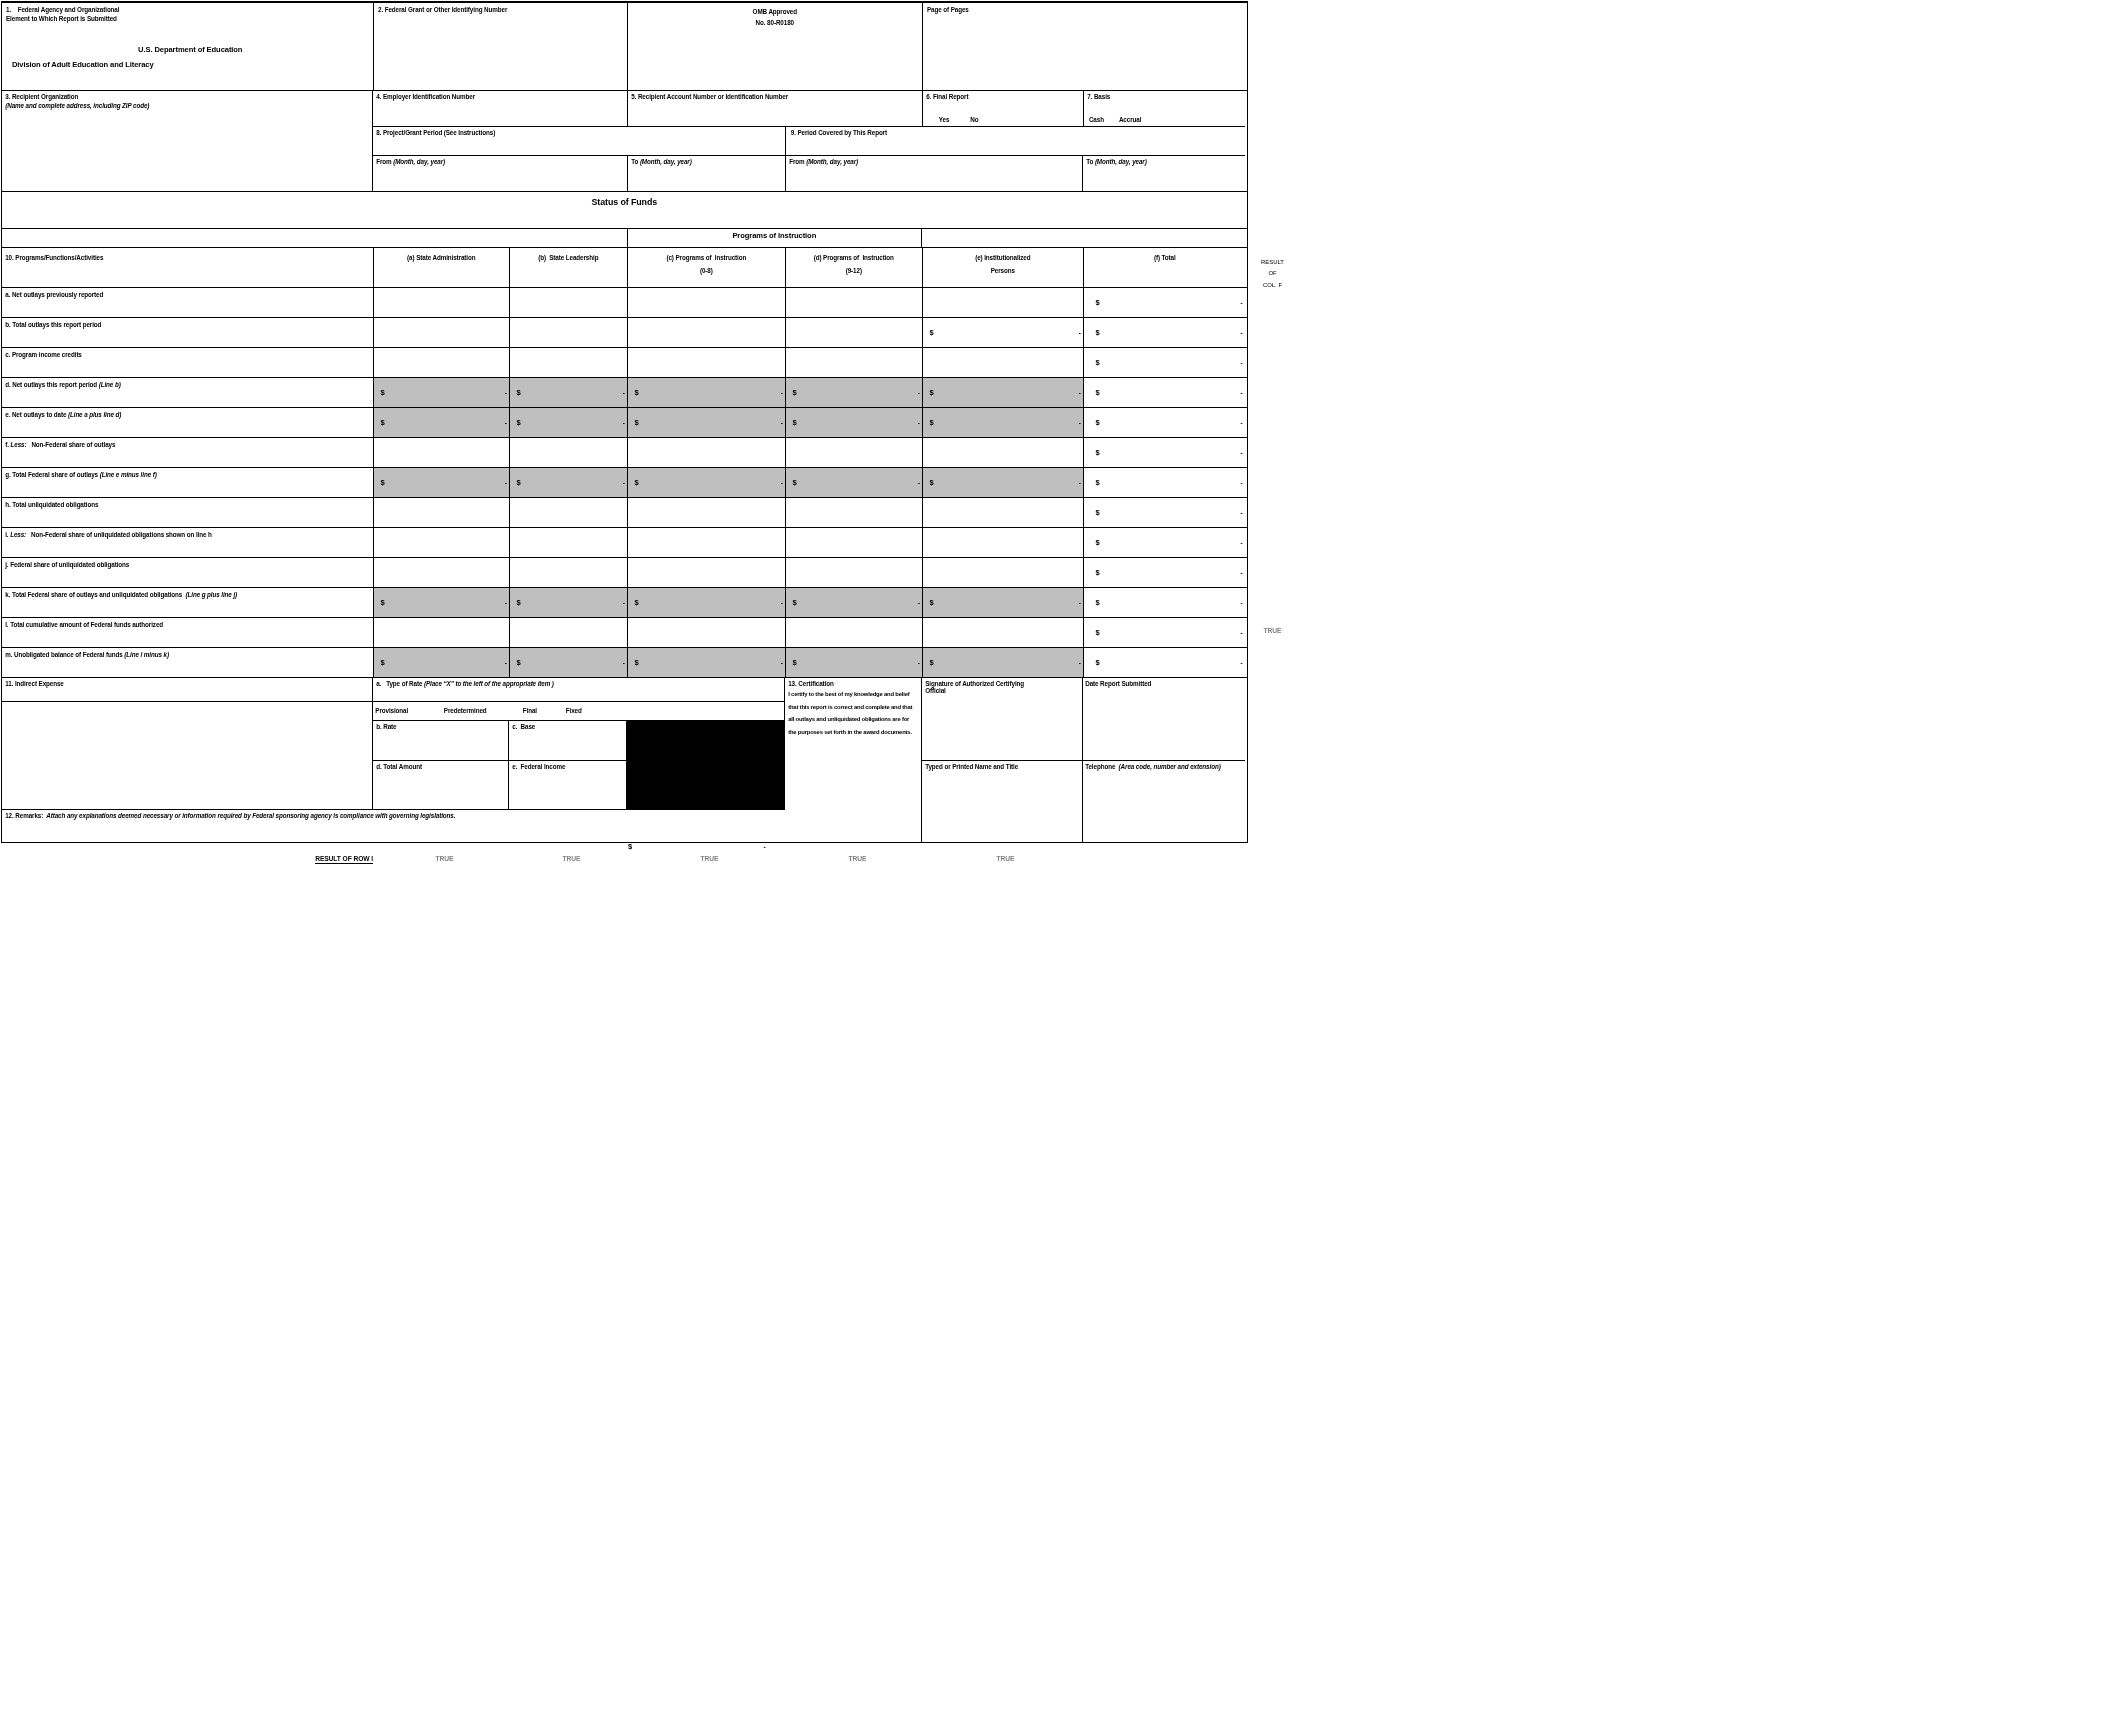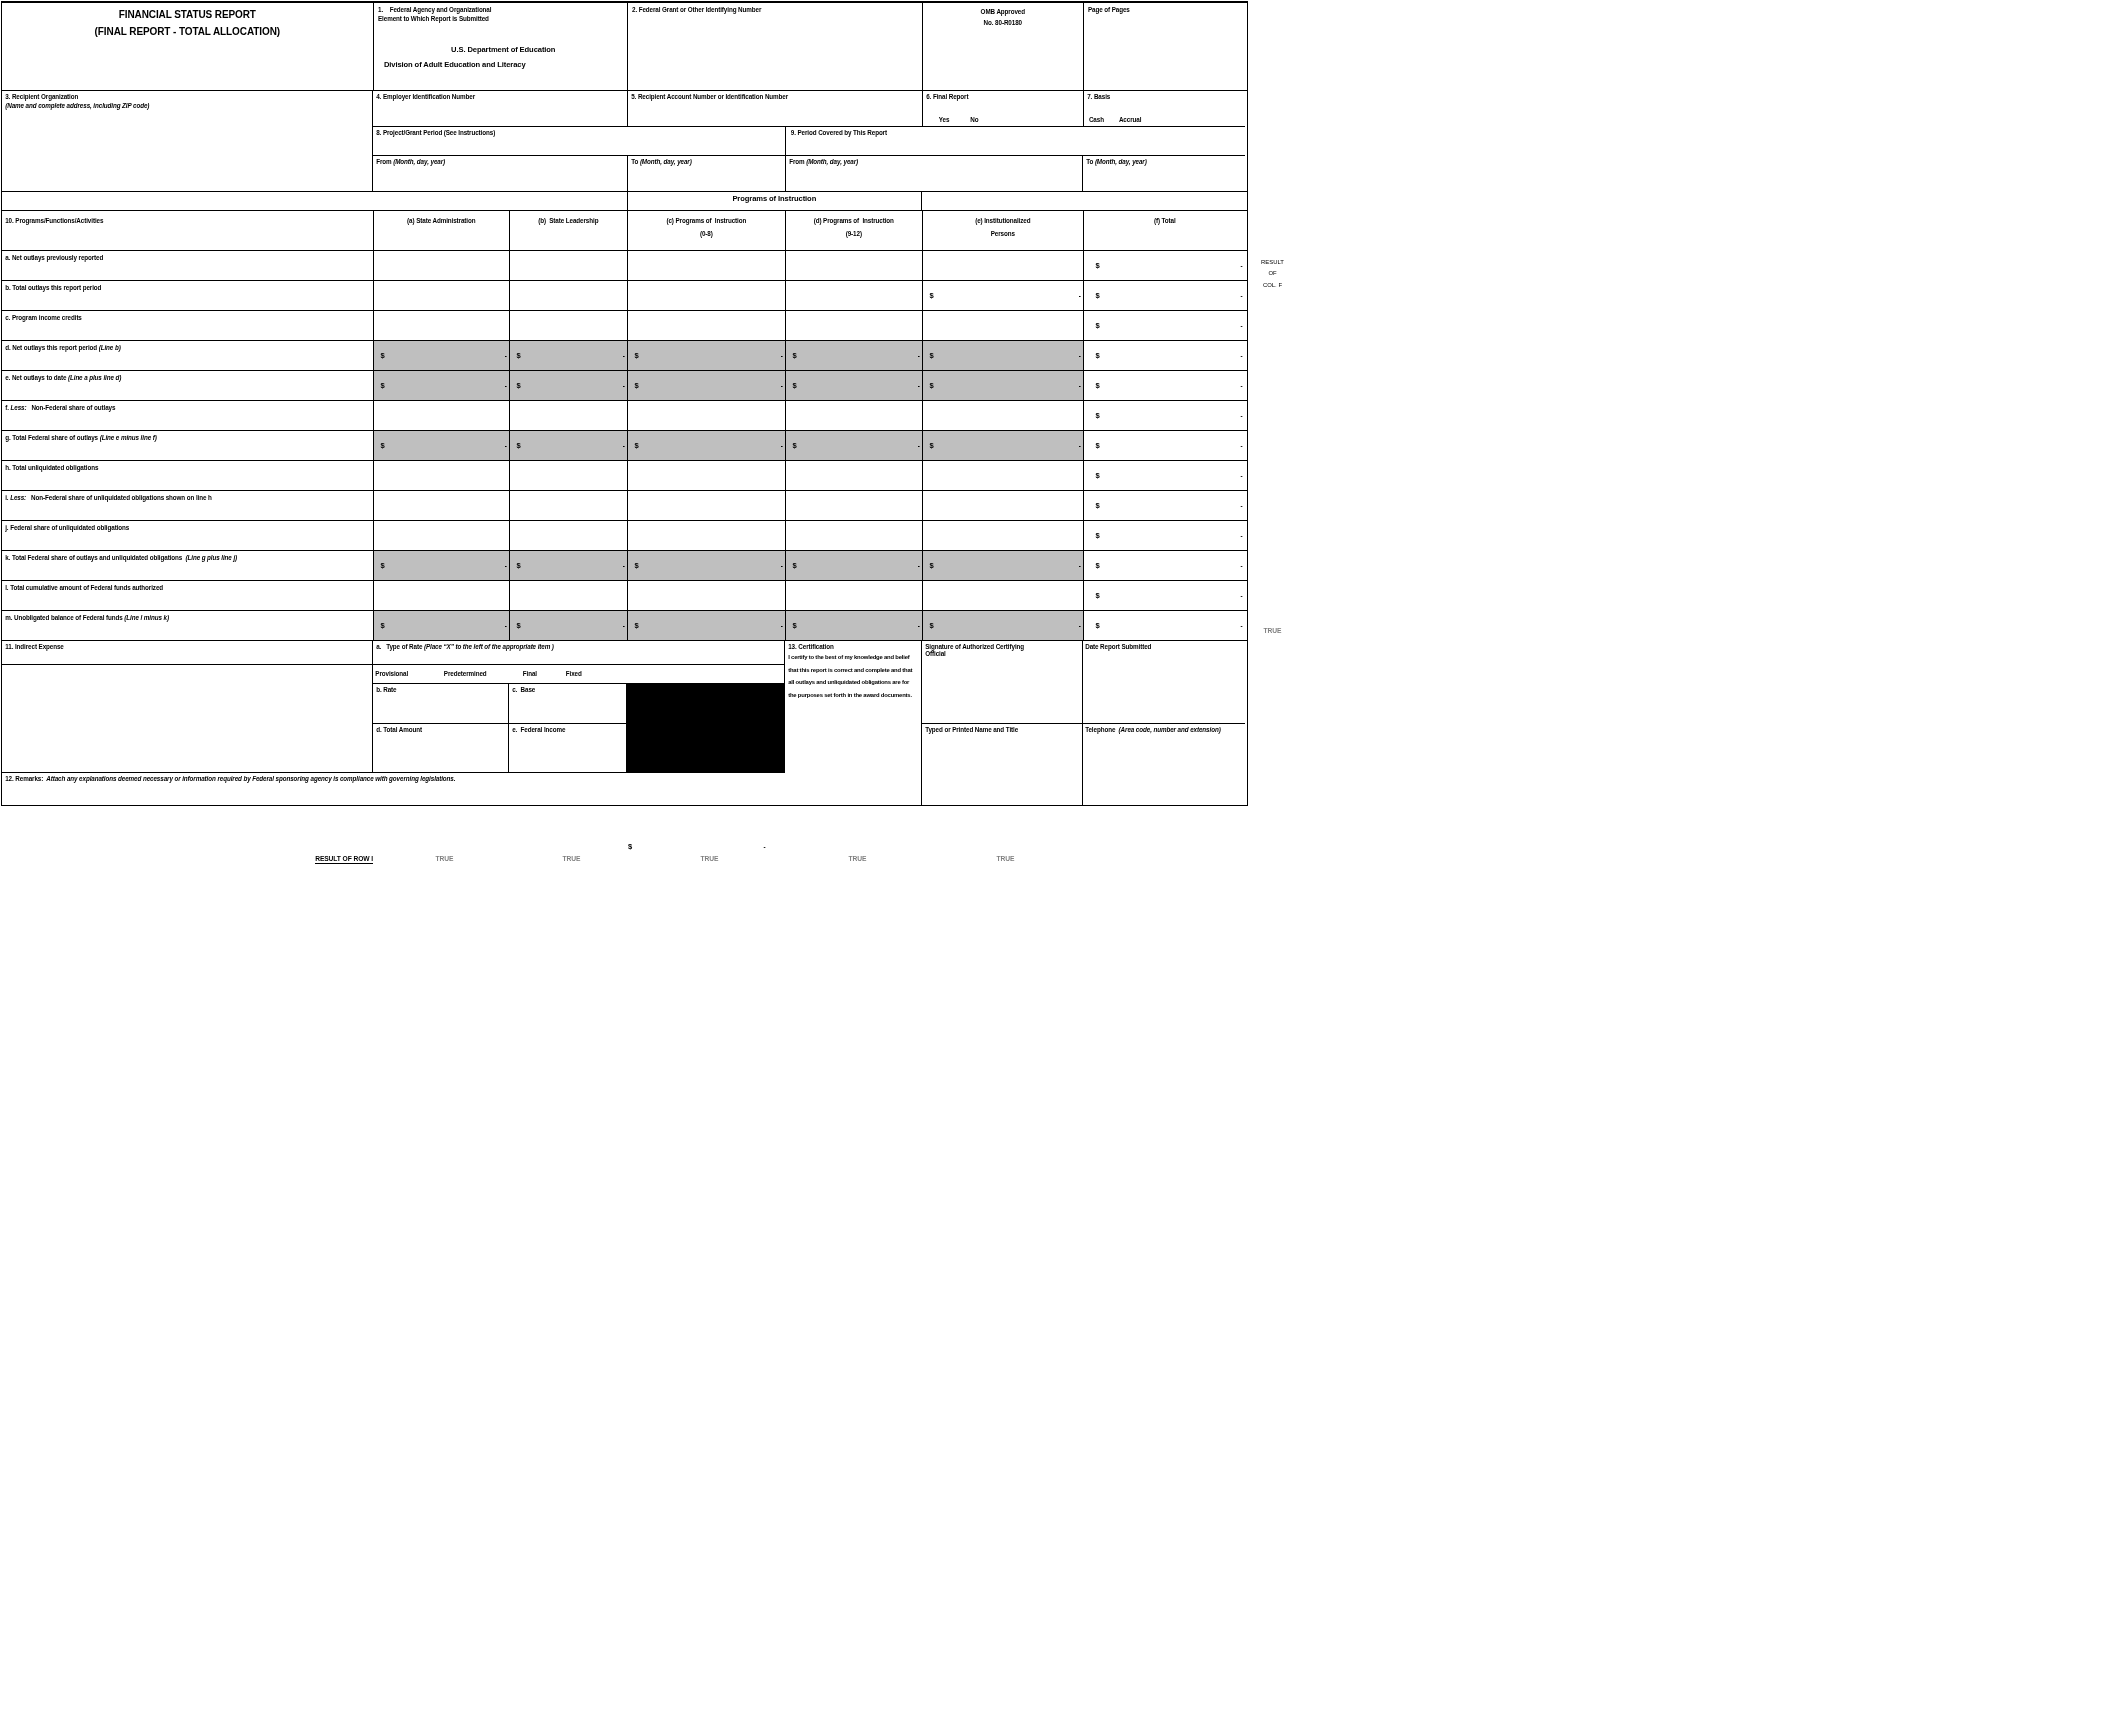--- a/index.html
+++ b/index.html
@@ -103,24 +103,20 @@
   .row-i-note{position:absolute;left:236px;top:855px;width:137px;text-align:right;font-size:6.7px;font-weight:bold;color:#000;}
   .row-i-note span{border-bottom:1.3px solid #000;padding-bottom:0.8px;}
   .true-bottom{top:855px;}
 </style>
 </head>
 <body>
 
 <div class="form">
 
   <div class="sec hdr">
-    <div class="title-box">
-      <div class="t1">FINANCIAL STATUS REPORT</div>
-      <div class="t2">(FINAL REPORT - TOTAL ALLOCATION)</div>
-    </div>
     <div>
       <div class="lbl pre">1.    Federal Agency and Organizational</div>
       <div class="lbl">Element to Which Report is Submitted</div>
       <div class="box1-val1">U.S. Department of Education</div>
       <div class="box1-val2">Division of Adult Education and Literacy</div>
     </div>
     <div>
       <div class="lbl">2. Federal Grant or Other Identifying Number</div>
     </div>
     <div class="omb-box">
@@ -170,20 +166,21 @@
       </div>
       <div class="irowC">
         <div><span class="pre">From </span><span class="it">(Month, day, year)</span></div>
         <div><span class="pre">To </span><span class="it">(Month, day, year)</span></div>
         <div><span class="pre">From </span><span class="it">(Month, day, year)</span></div>
         <div><span class="pre">To </span><span class="it">(Month, day, year)</span></div>
       </div>
     </div>
   </div>
 
+  <div class="sec status-band">Status of Funds</div>
 
   <div class="sec span-row">
     <div></div>
     <div class="mid">Programs of Instruction</div>
     <div></div>
   </div>
 
   <div class="sec cols7 colhdr">
     <div>10. Programs/Functions/Activities</div>
     <div><span>(a) State Administration</span></div>

